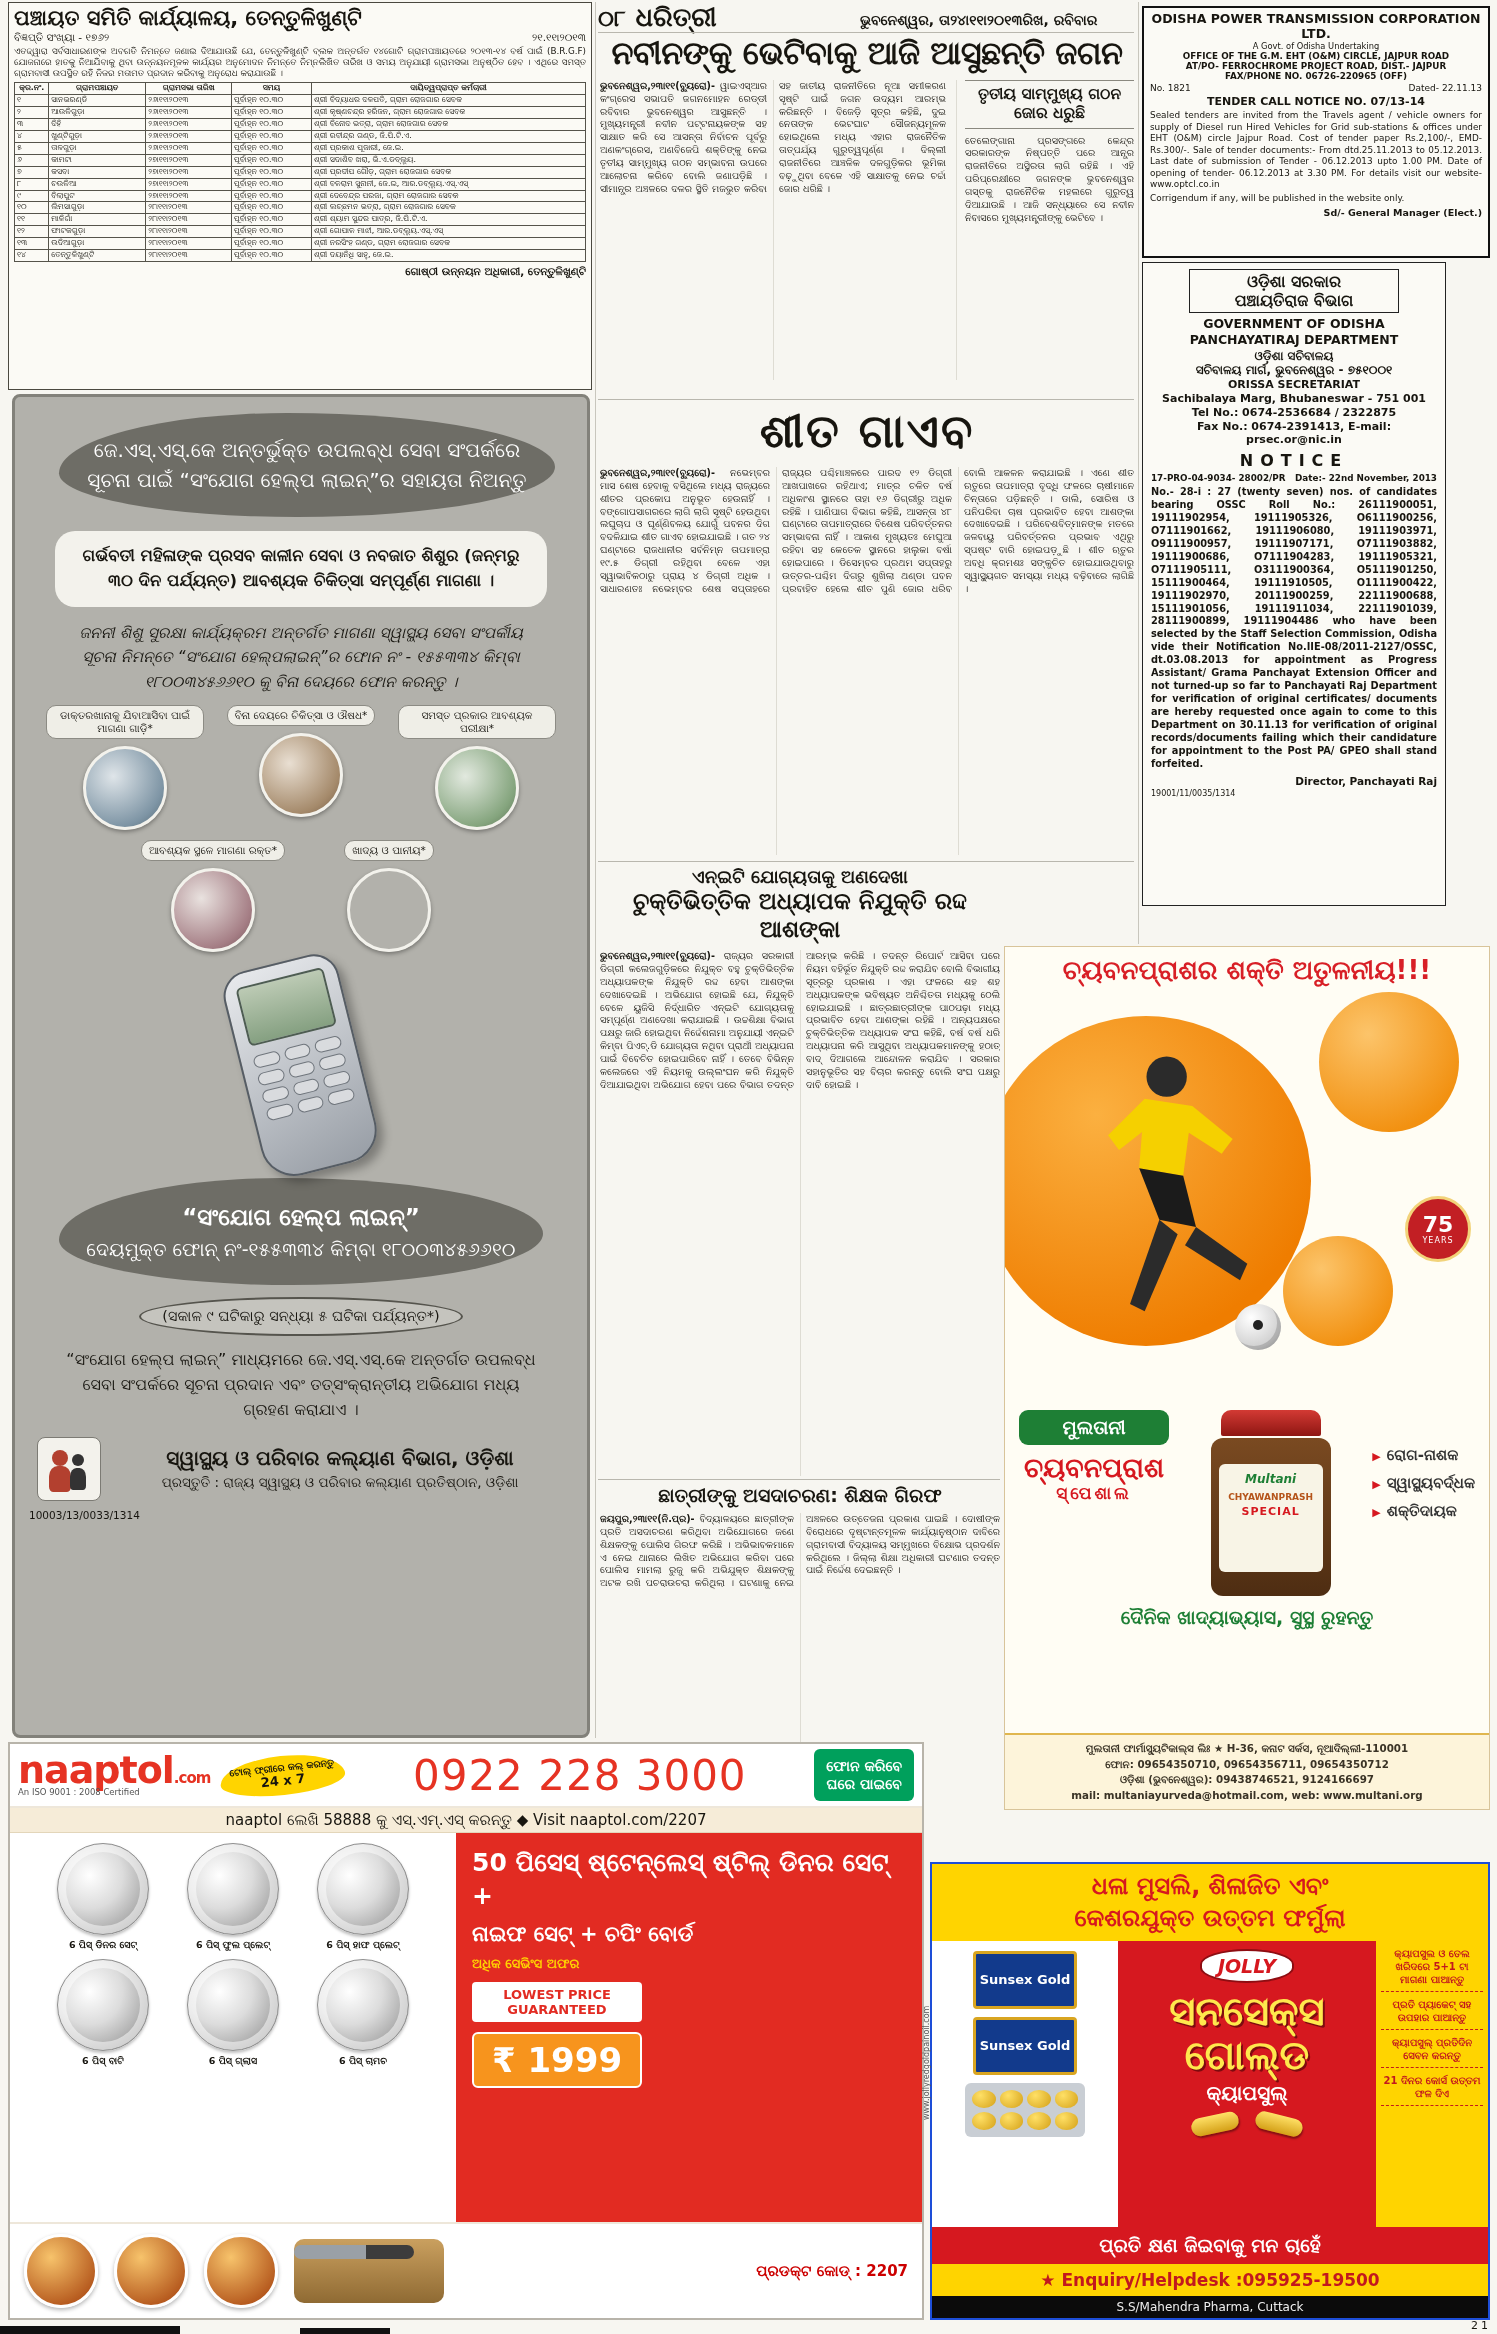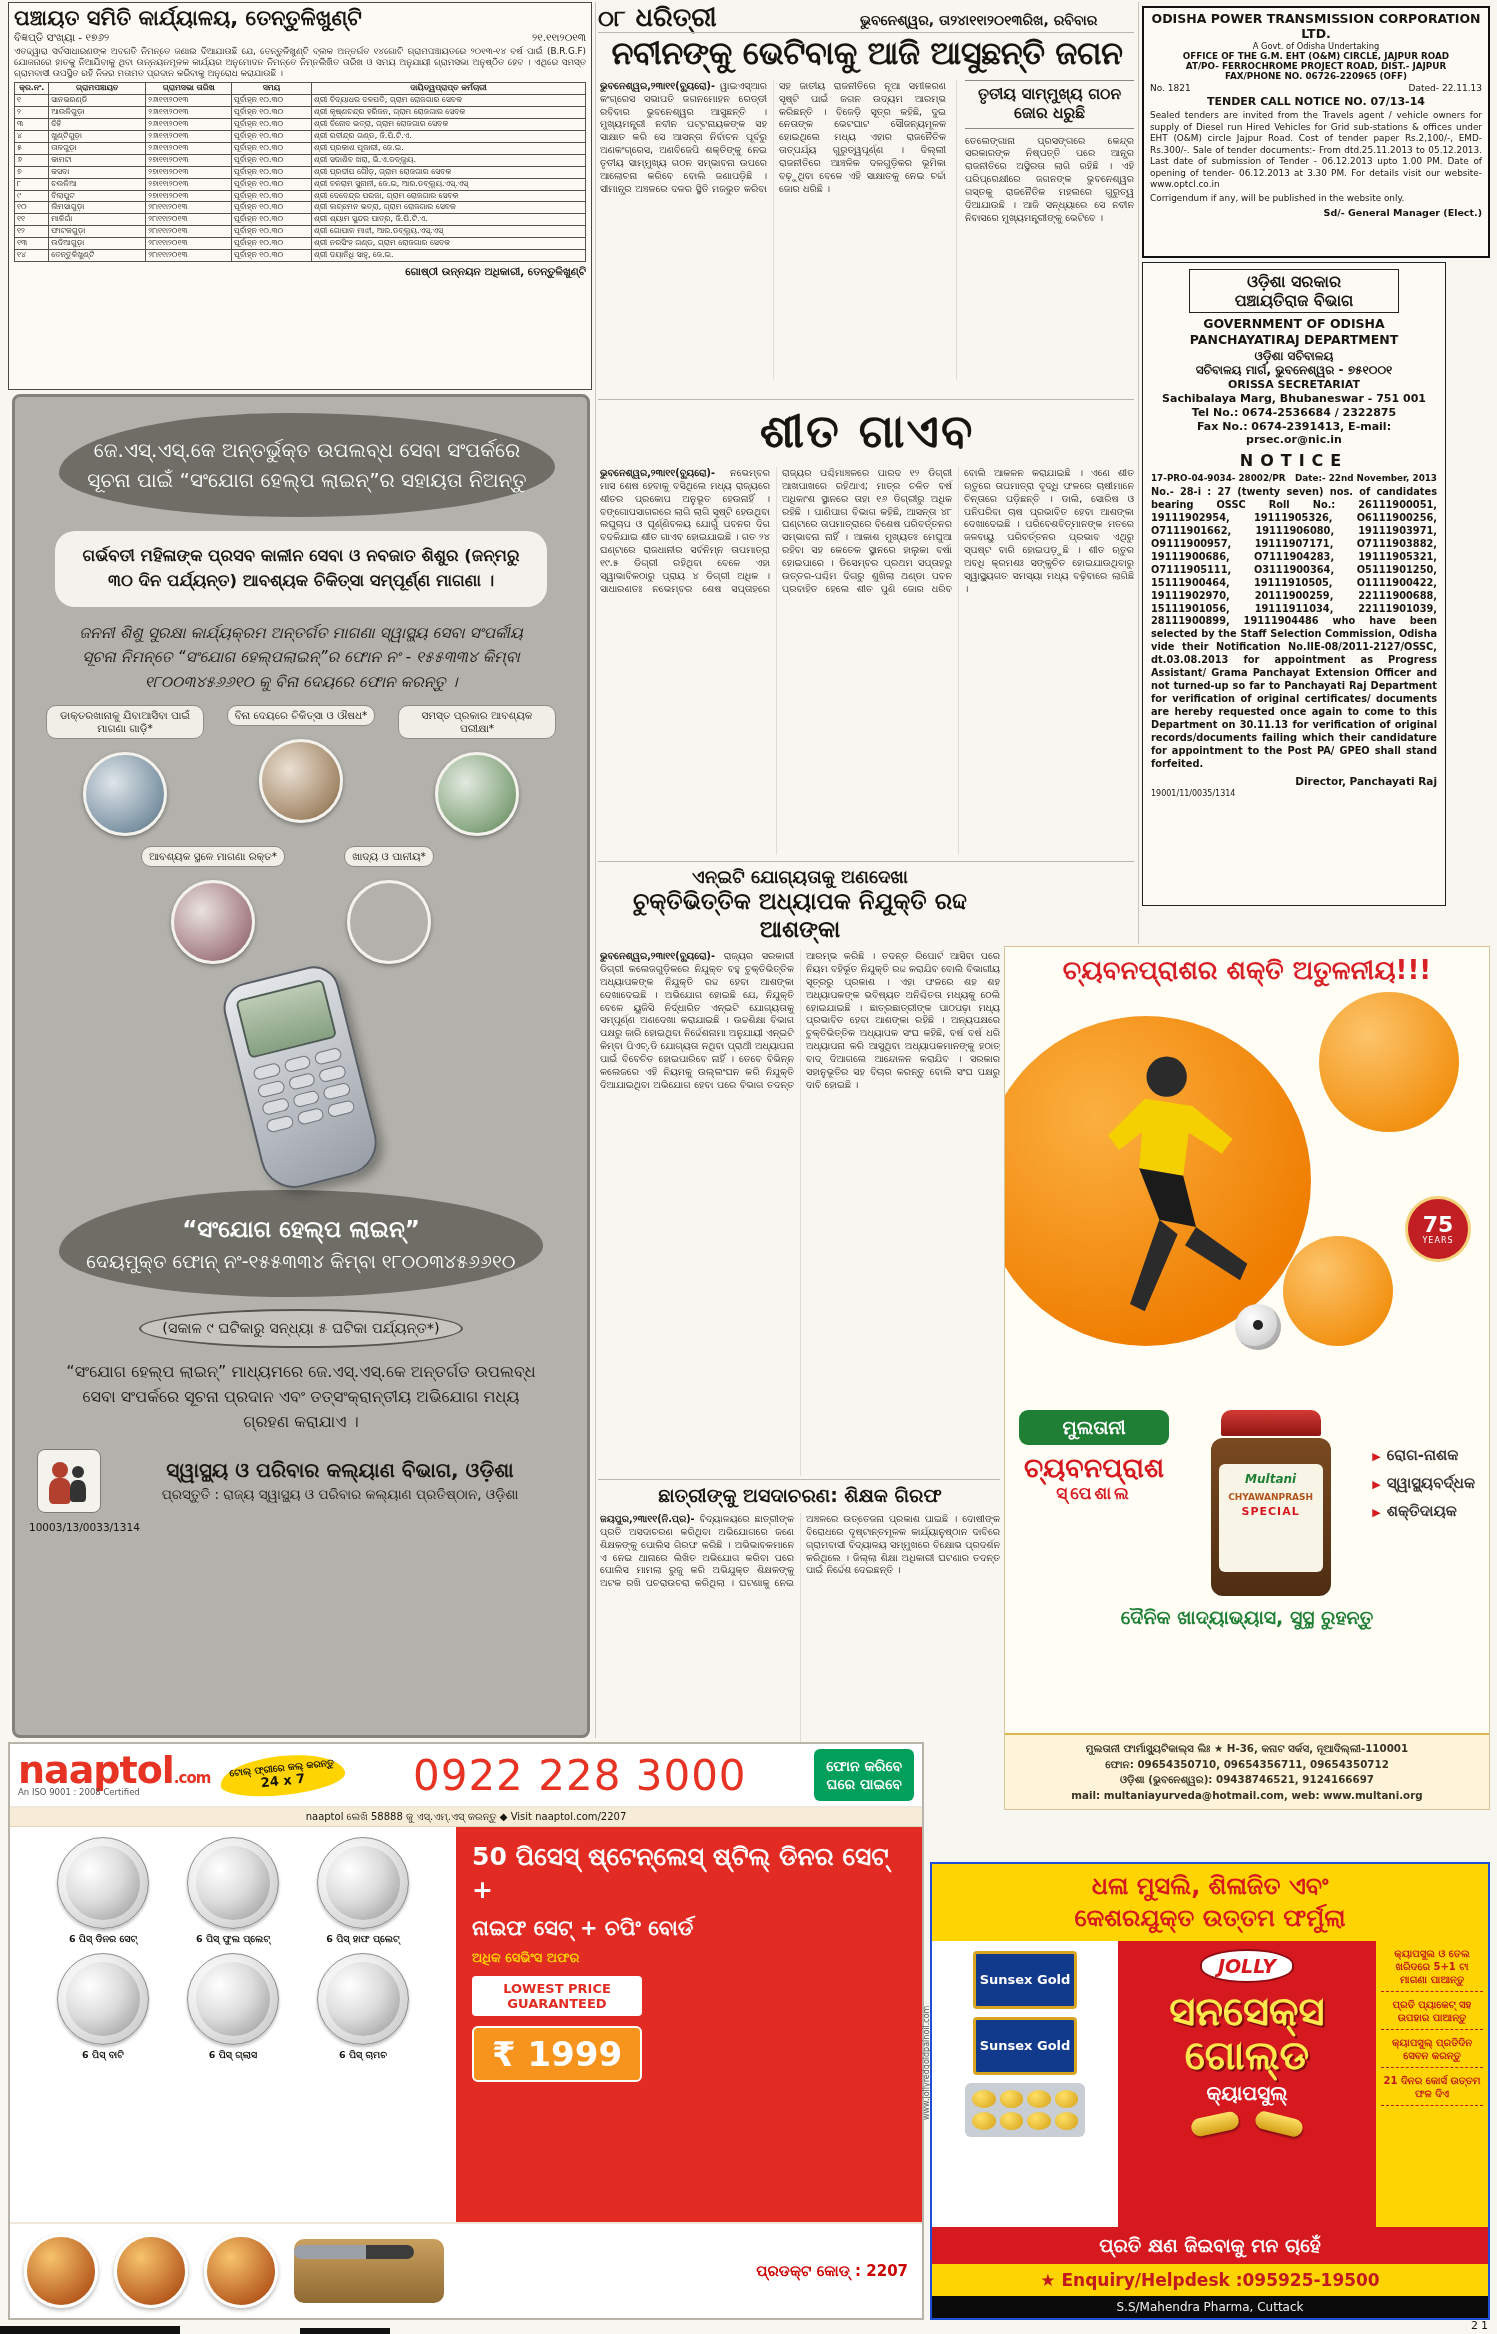--- a/index.html
+++ b/index.html
@@ -62,21 +62,21 @@
 .govt .dir{font-size:10.5px;font-weight:bold;text-align:right;margin-top:4px}
 .govt .code{font-size:8px;text-align:left;margin-top:2px}
 
 
 .jssk{position:absolute;left:12px;top:394px;width:578px;height:1344px;background:#b2b1ab;border:3px solid #82817a;border-radius:8px;overflow:hidden;padding:6px 14px}
 .blob{background:#6e6d66;color:#fff;border-radius:46% 54% 52% 48%/58% 52% 48% 42%;padding:22px 26px;text-align:center}
 .blob1{margin:10px 18px 0 30px;font-size:20px;line-height:1.5}
 .wbox{background:#f3f2ec;border-radius:20px;margin:14px 26px;padding:13px 18px;text-align:center;font-size:16.5px;font-weight:bold;line-height:1.5}
 .jssk-para{margin:10px 32px;font-size:15.5px;line-height:1.6;font-style:italic;text-align:center}
 .jssk-services{display:flex;flex-wrap:wrap;gap:10px 18px;justify-content:center;margin:8px 6px;align-items:flex-start}
-.svc{width:158px;display:flex;flex-direction:column;align-items:center;gap:13px}
+.svc{width:158px;display:flex;flex-direction:column;align-items:center;gap:7px}
 .svc-label{font-size:10.5px;background:#efeee7;border:1px solid #8c8b84;border-radius:10px;padding:3px 7px;text-align:center;line-height:1.25}
 .svc-photo{width:84px;height:84px;border-radius:50%;border:3px solid #f3f2ec;box-shadow:0 2px 4px rgba(0,0,0,.35)}
 .svc:nth-of-type(1) .svc-photo{background:radial-gradient(circle at 35% 35%,#dfe5e9,#7e95a5 70%,#51646f)}
 .svc:nth-of-type(2) .svc-photo{background:radial-gradient(circle at 35% 35%,#e9dfd2,#a58a6b 70%,#6f5742)}
 .svc:nth-of-type(3) .svc-photo{background:radial-gradient(circle at 35% 35%,#e2e9df,#85a57e 70%,#586f51)}
 .svc:nth-of-type(4) .svc-photo{background:radial-gradient(circle at 35% 35%,#e9e2df,#a57e85 70%,#6f5156)}
 .svc:nth-of-type(5) .svc-photo{background:radial-gradient(circle at 35% 35%,#dfe2e9,#7e85a5 70:,#51566f)}
 .phone-row{display:flex;justify-content:center;margin:6px 0 2px}
 .phone-body{width:118px;height:212px;background:linear-gradient(160deg,#e8eaed,#979da5);border:2px solid #565d65;border-radius:26px 26px 34px 34px;padding:13px 12px;transform:rotate(-14deg);box-shadow:5px 7px 10px rgba(0,0,0,.3)}
 .phone-screen{height:60px;background:linear-gradient(#bccab4,#85a081);border:2px solid #4e5d52;border-radius:6px}
@@ -132,21 +132,21 @@
 
 
 .nap{position:absolute;left:8px;top:1742px;width:916px;height:578px;border:2px solid #b8b4aa;background:#fff;overflow:hidden;display:flex;flex-direction:column}
 .nap-top{display:flex;align-items:center;height:64px;border-bottom:2px solid #eee7da;padding:0 8px;gap:10px}
 .nap-logo{color:#e63323;font-size:38px;font-weight:bold;letter-spacing:-1px;line-height:.9}
 .nap-logo small{font-size:15px}
 .nap-iso{font-size:8.5px;color:#555}
 .nap-badge{background:#ffd400;border-radius:50% 50% 50% 50%/60% 60% 40% 40%;padding:6px 10px;text-align:center;font-size:9.5px;font-weight:bold;line-height:1.2;transform:rotate(-6deg)}
 .nap-phone{color:#e63323;font-size:42px;font-weight:normal;letter-spacing:1px;flex:1;text-align:center}
 .nap-green{background:#00a05c;color:#fff;font-size:14px;font-weight:bold;text-align:center;border-radius:6px;padding:8px 12px;line-height:1.3}
-.nap-sms{background:#f6ecd8;font-size:10px;text-align:center;padding:3px 1px;border-bottom:1px solid #e3d6ba}
+.nap-sms{background:#f6ecd8;font-size:15px;text-align:center;padding:3px 1px;border-bottom:1px solid #e3d6ba}
 .nap-main{display:flex;flex:1}
 .nap-left{width:446px;padding:10px;display:flex;flex-wrap:wrap;gap:8px 2px;justify-content:center;align-content:flex-start}
 .plate{width:128px;display:flex;flex-direction:column;align-items:center;gap:4px}
 .plate-img{width:92px;height:92px;border-radius:50%;border:1px solid #909090;background:radial-gradient(circle at 35% 35%,#ffffff,#dcdcdc 40%,#a9a9a9 72%,#7e7e7e);box-shadow:inset 0 0 0 8px rgba(255,255,255,.5),0 2px 3px rgba(0,0,0,.25)}
 .plate-label{font-size:9.5px;font-weight:bold;text-align:center}
 .nap-right{flex:1;background:#e22b22;color:#fff;padding:14px 16px;display:flex;flex-direction:column;gap:10px}
 .nap-offer1{font-size:25px;font-weight:bold;line-height:1.3}
 .nap-offer2{font-size:21px;font-weight:bold}
 .nap-save{color:#ffd400;font-size:13px;font-weight:bold}
 .lowest{background:#fff;color:#e22b22;text-align:center;font-size:13px;font-weight:bold;border-radius:4px;padding:5px 6px;width:170px}

